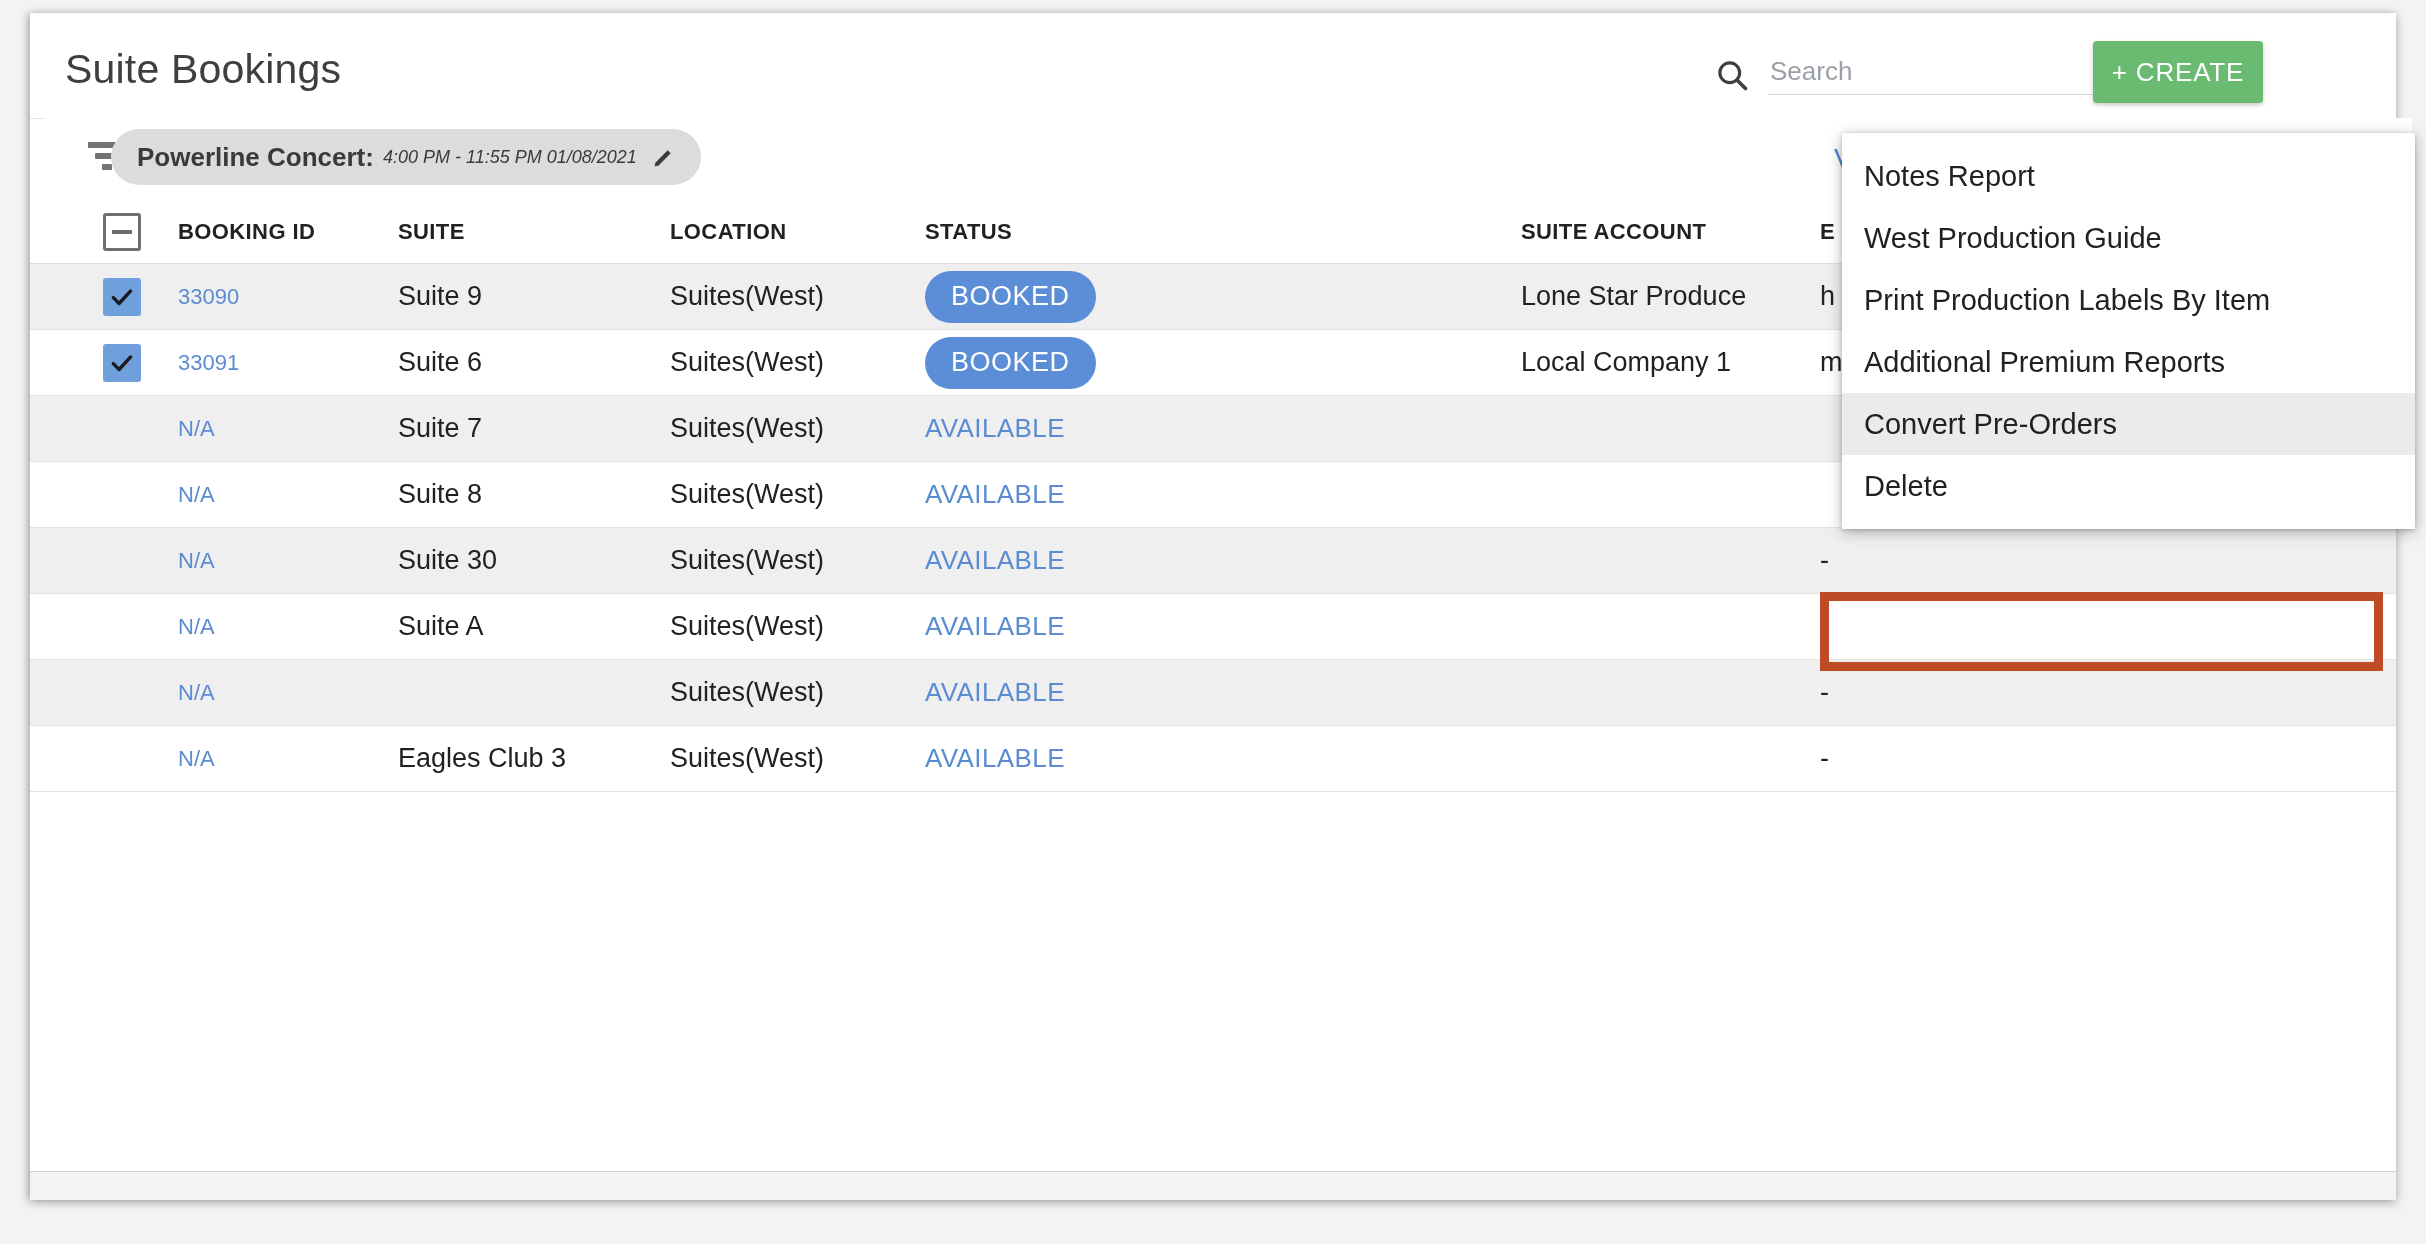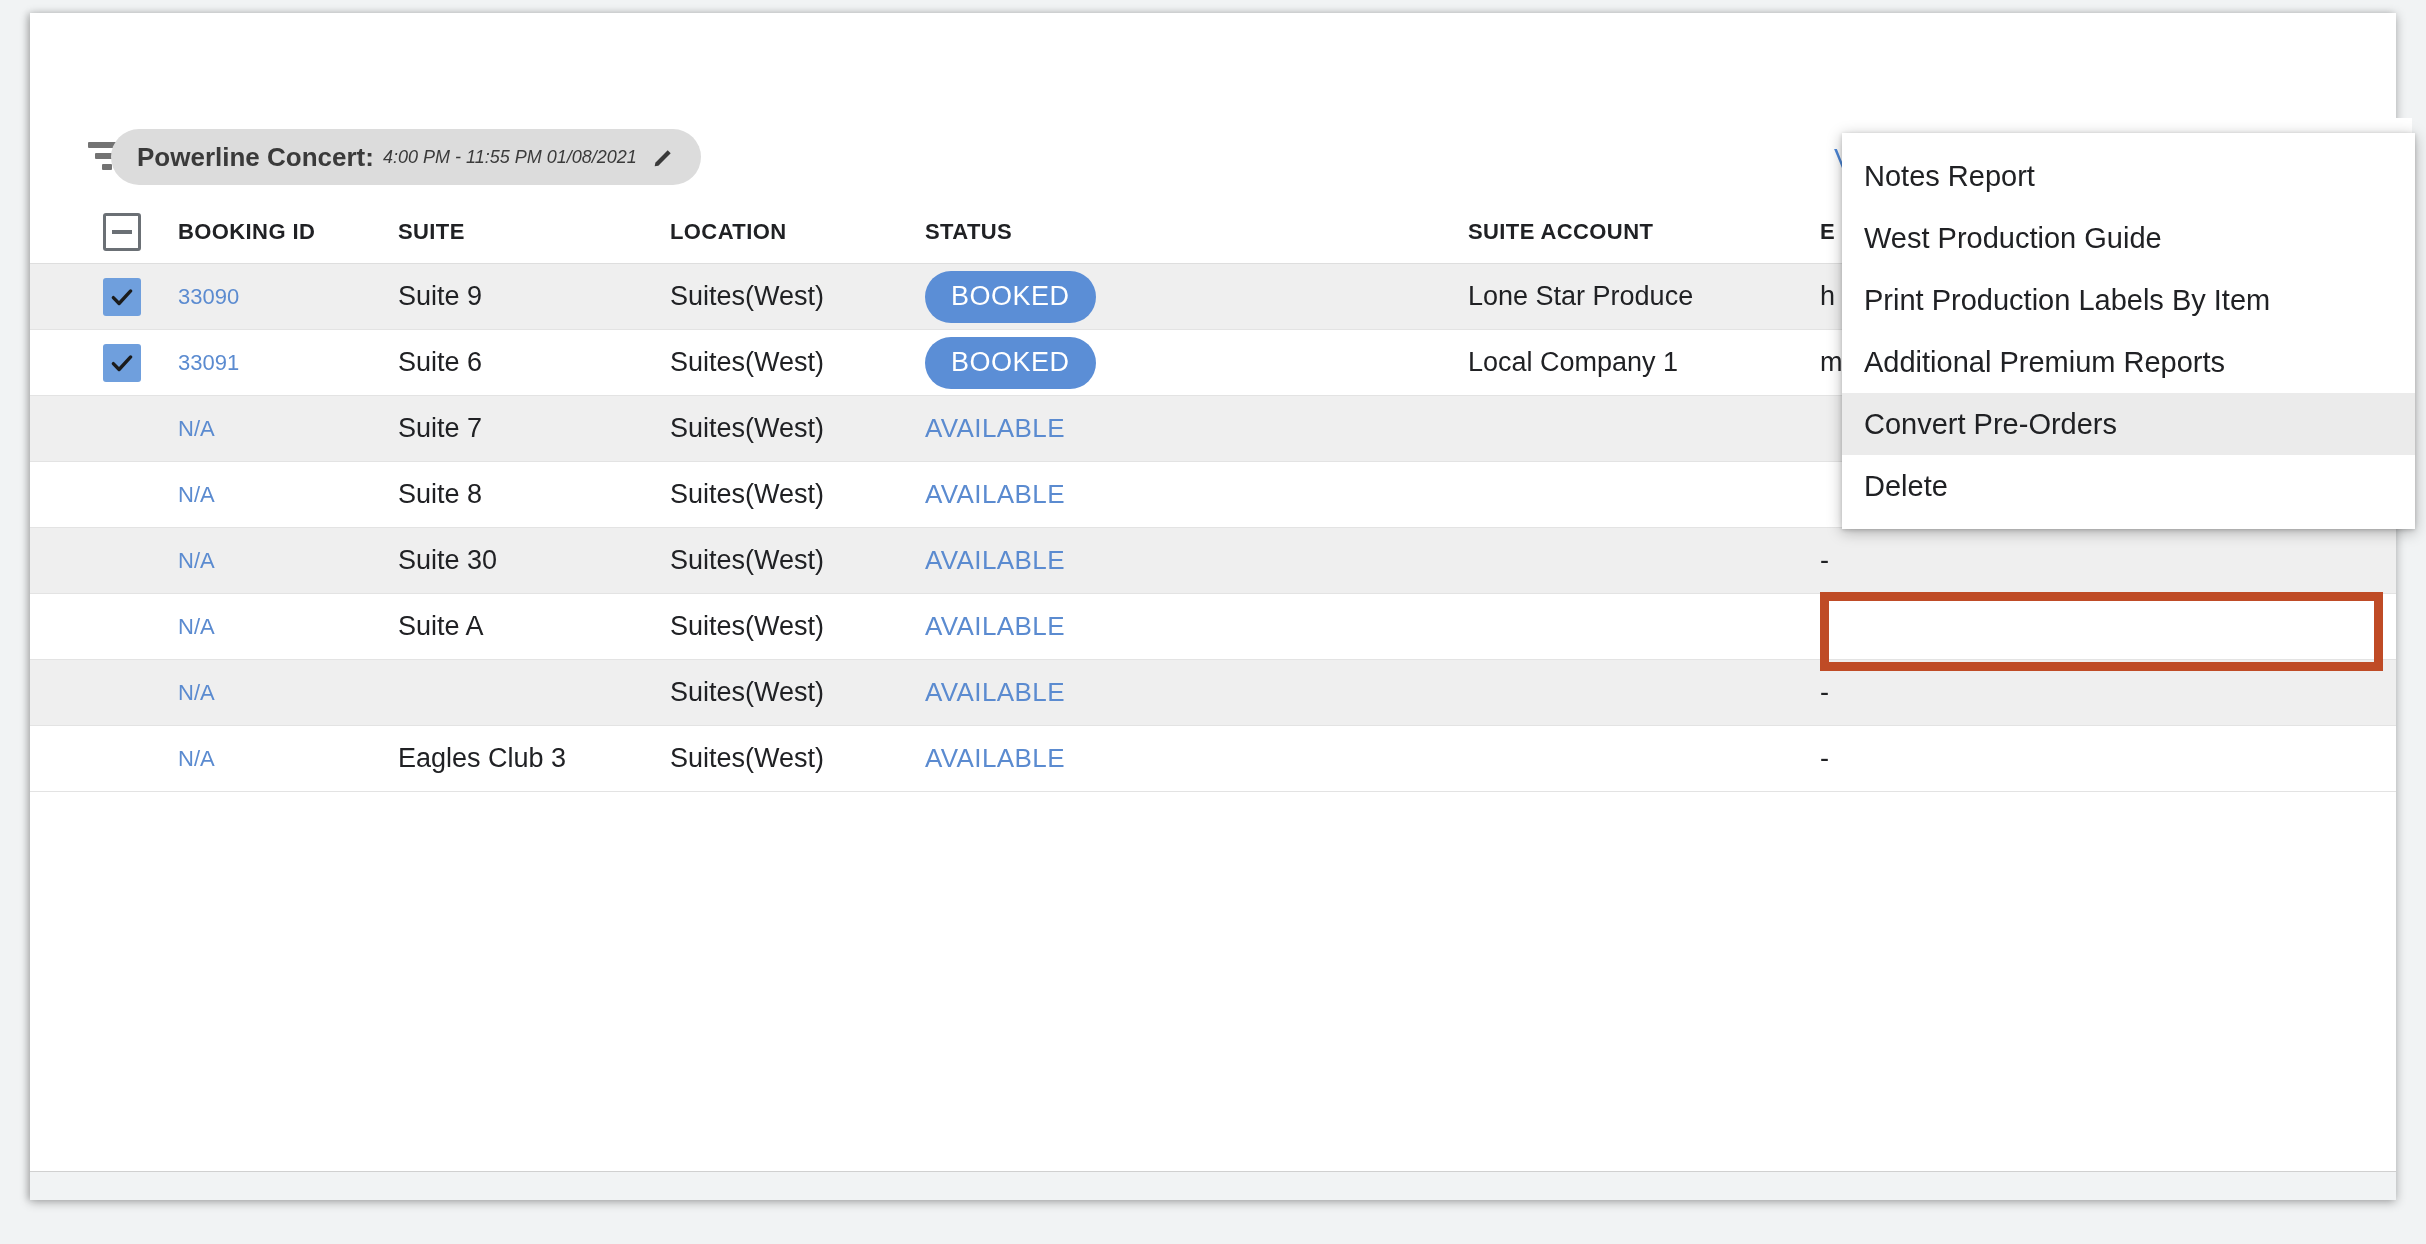--- a/index.html
+++ b/index.html
@@ -199,21 +199,21 @@
     font-size: 22px;
     font-weight: bold;
     color: #202124;
     letter-spacing: 0.4px;
   }
   .c-check   { left: 62px;   width: 60px; justify-content: center; }
   .c-booking { left: 148px;  width: 150px; }
   .c-suite   { left: 368px;  width: 220px; }
   .c-loc     { left: 640px;  width: 300px; }
   .c-status  { left: 895px;  width: 330px; }
-  .c-account { left: 1438px; width: 380px; }
+  .c-account { left: 1491px; width: 380px; }
   .c-email   { left: 1790px; width: 400px; }
 
   .hdr-check { left: 62px; width: 60px; justify-content: center; }
 
   .chk {
     width: 38px; height: 38px;
     border-radius: 3px;
     display: flex;
     align-items: center;
     justify-content: center;
@@ -296,20 +296,35 @@
     box-sizing: border-box;
     z-index: 60;
     pointer-events: none;
   }
 </style>
 </head>
 <body>
 
 <div id="app-window">
 
+  <div id="page-header">
+    <div id="page-title">Suite Bookings</div>
+
+    <div id="search-wrap">
+      <div id="search-icon-box">
+        <svg width="36" height="36" viewBox="0 0 24 24">
+          <circle cx="10.5" cy="10.5" r="6.6" fill="none" stroke="#3c4043" stroke-width="2.1"></circle>
+          <line x1="15.3" y1="15.3" x2="21" y2="21" stroke="#3c4043" stroke-width="2.4" stroke-linecap="round"></line>
+        </svg>
+      </div>
+      <input id="search-input" type="text" placeholder="Search" style="">
+    </div>
+
+    <button id="create-button">+ CREATE</button>
+  </div>
 
   <div id="filter-bar">
     <div id="filter-icon">
       <i class="b1"></i>
         <i class="b2"></i>
         <i class="b3"></i>
     </div>
 
     <div id="event-chip">
       <span class="chip-name">Powerline Concert:</span>

